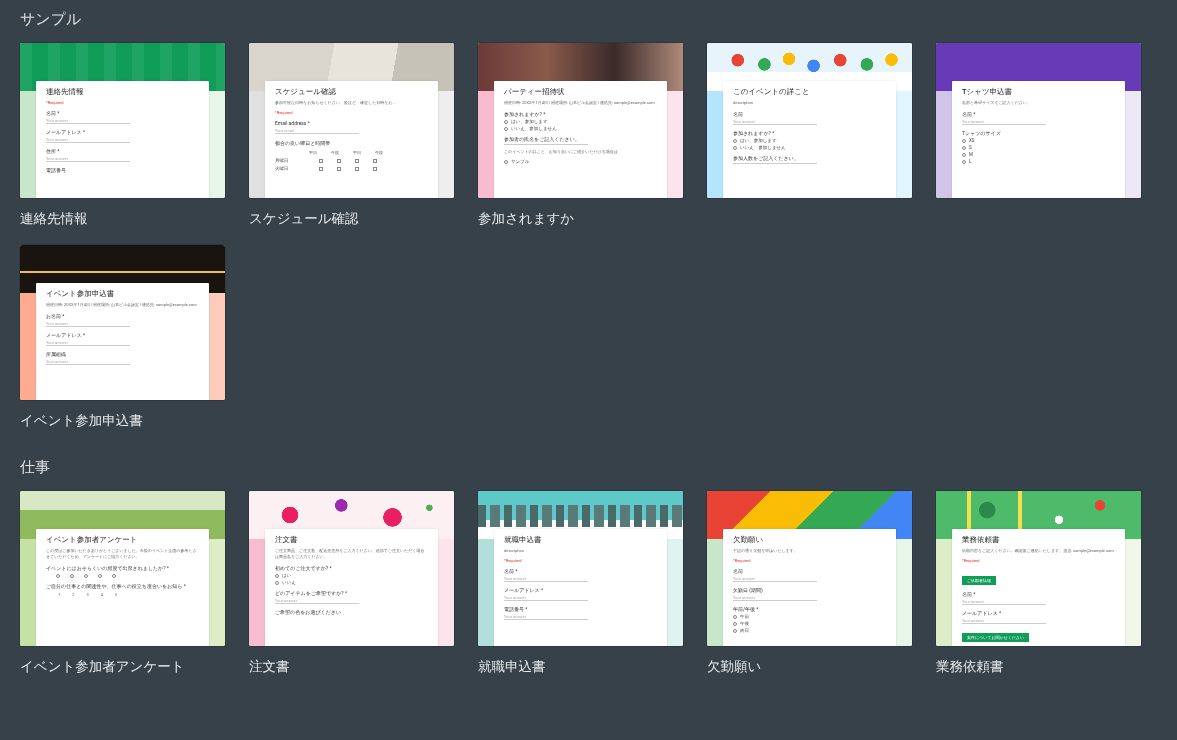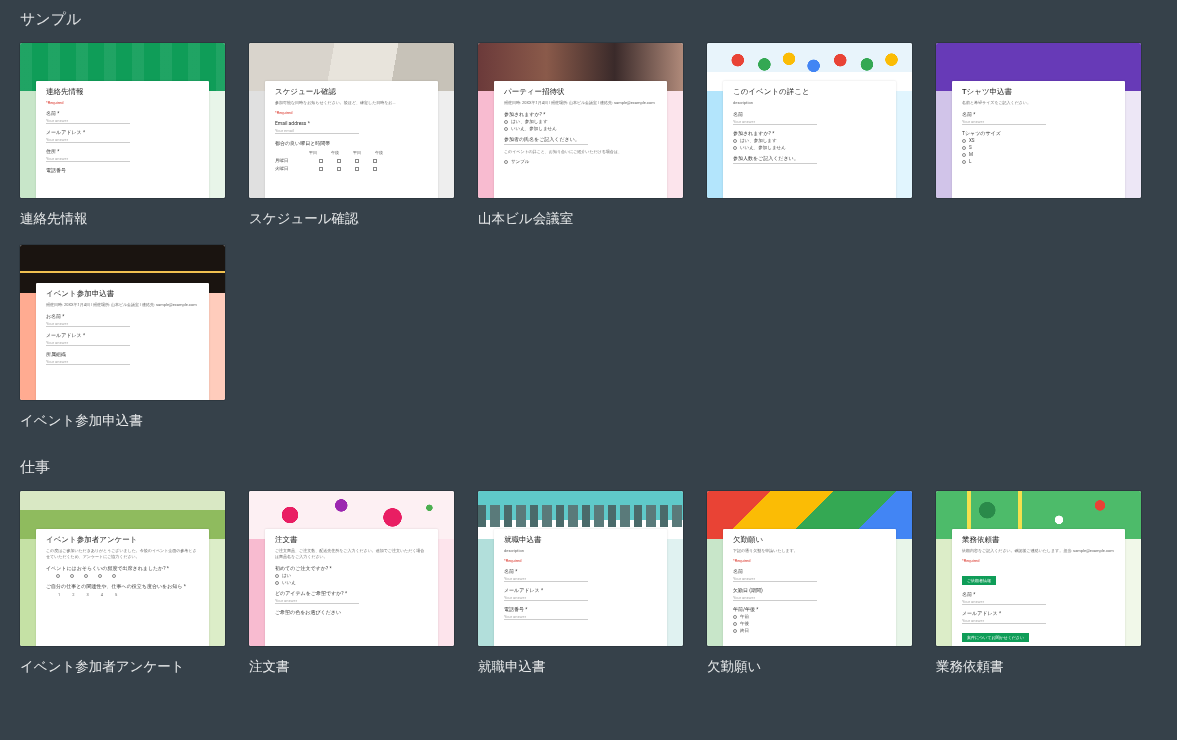--- a/index.html
+++ b/index.html
@@ -230,21 +230,21 @@
           </div>
         <div class="field-label">参加者の氏名をご記入ください。</div>
           <div class="field-line"></div>
         <div class="form-desc" style="margin-top:4px">このイベントの詳こと、お知り合いにご紹介いただける場合は、</div>
         <div class="radio-row">
             <span class="radio-dot"></span>
             <span class="radio-lbl">サンプル</span>
           </div>
       </div>
     </div>
-    <div class="card-label">山本ビル会議室</div>
+    <div class="card-label">参加されますか</div>
   </div>
 
   <div class="card">
     <div class="thumb">
       <div class="banner banner-balloons"></div>
       <div class="bg-split half">
           <div class="l bg-blue-l"></div>
           <div class="r bg-blue-r"></div>
         </div>
       <div class="form-area">

